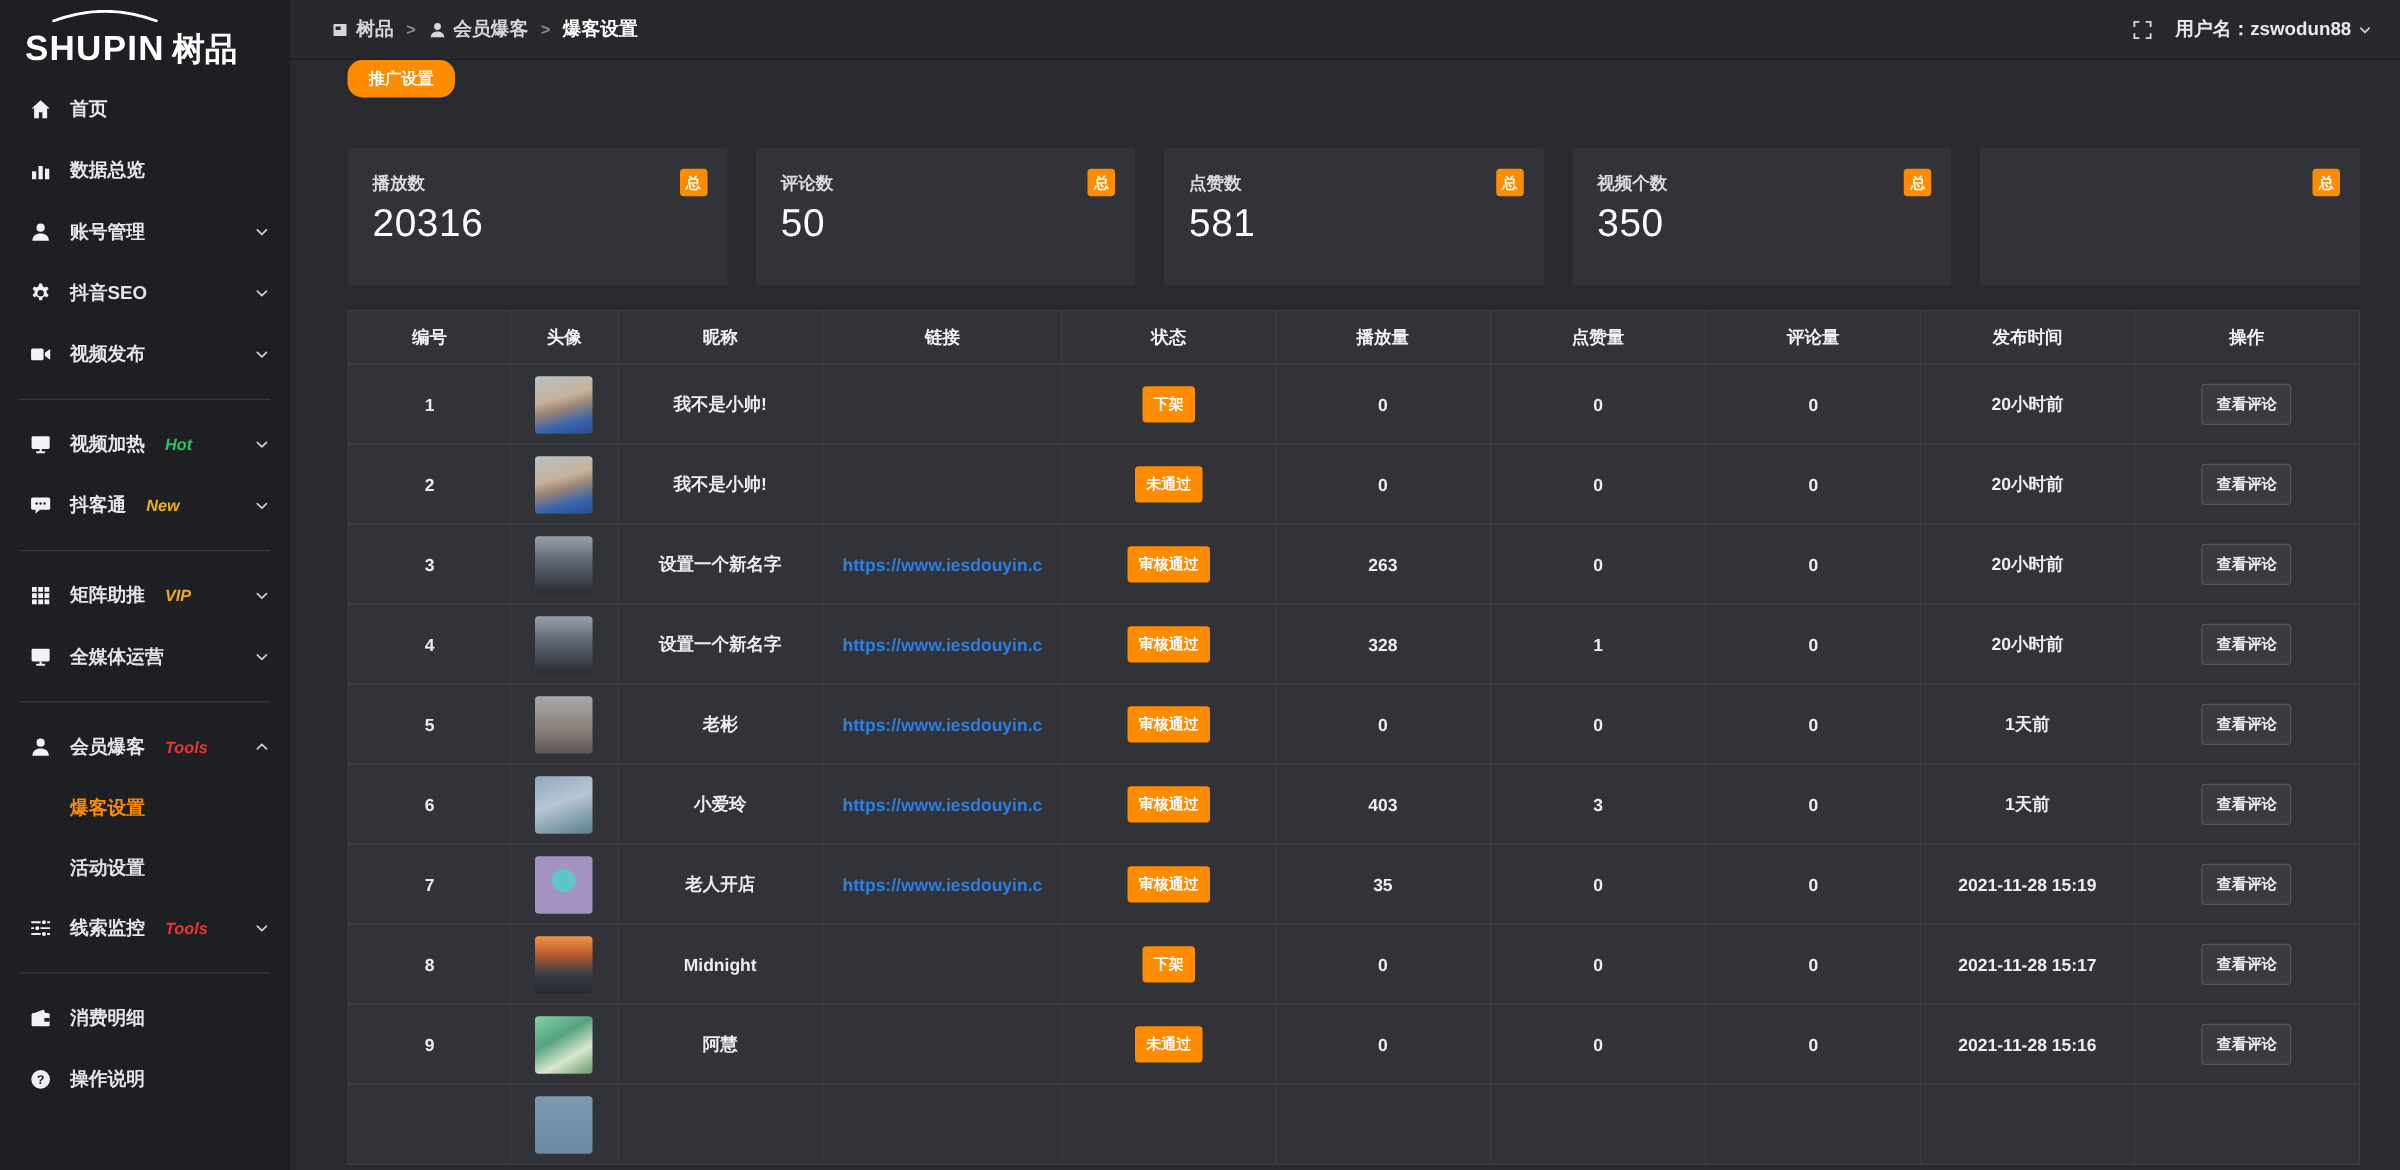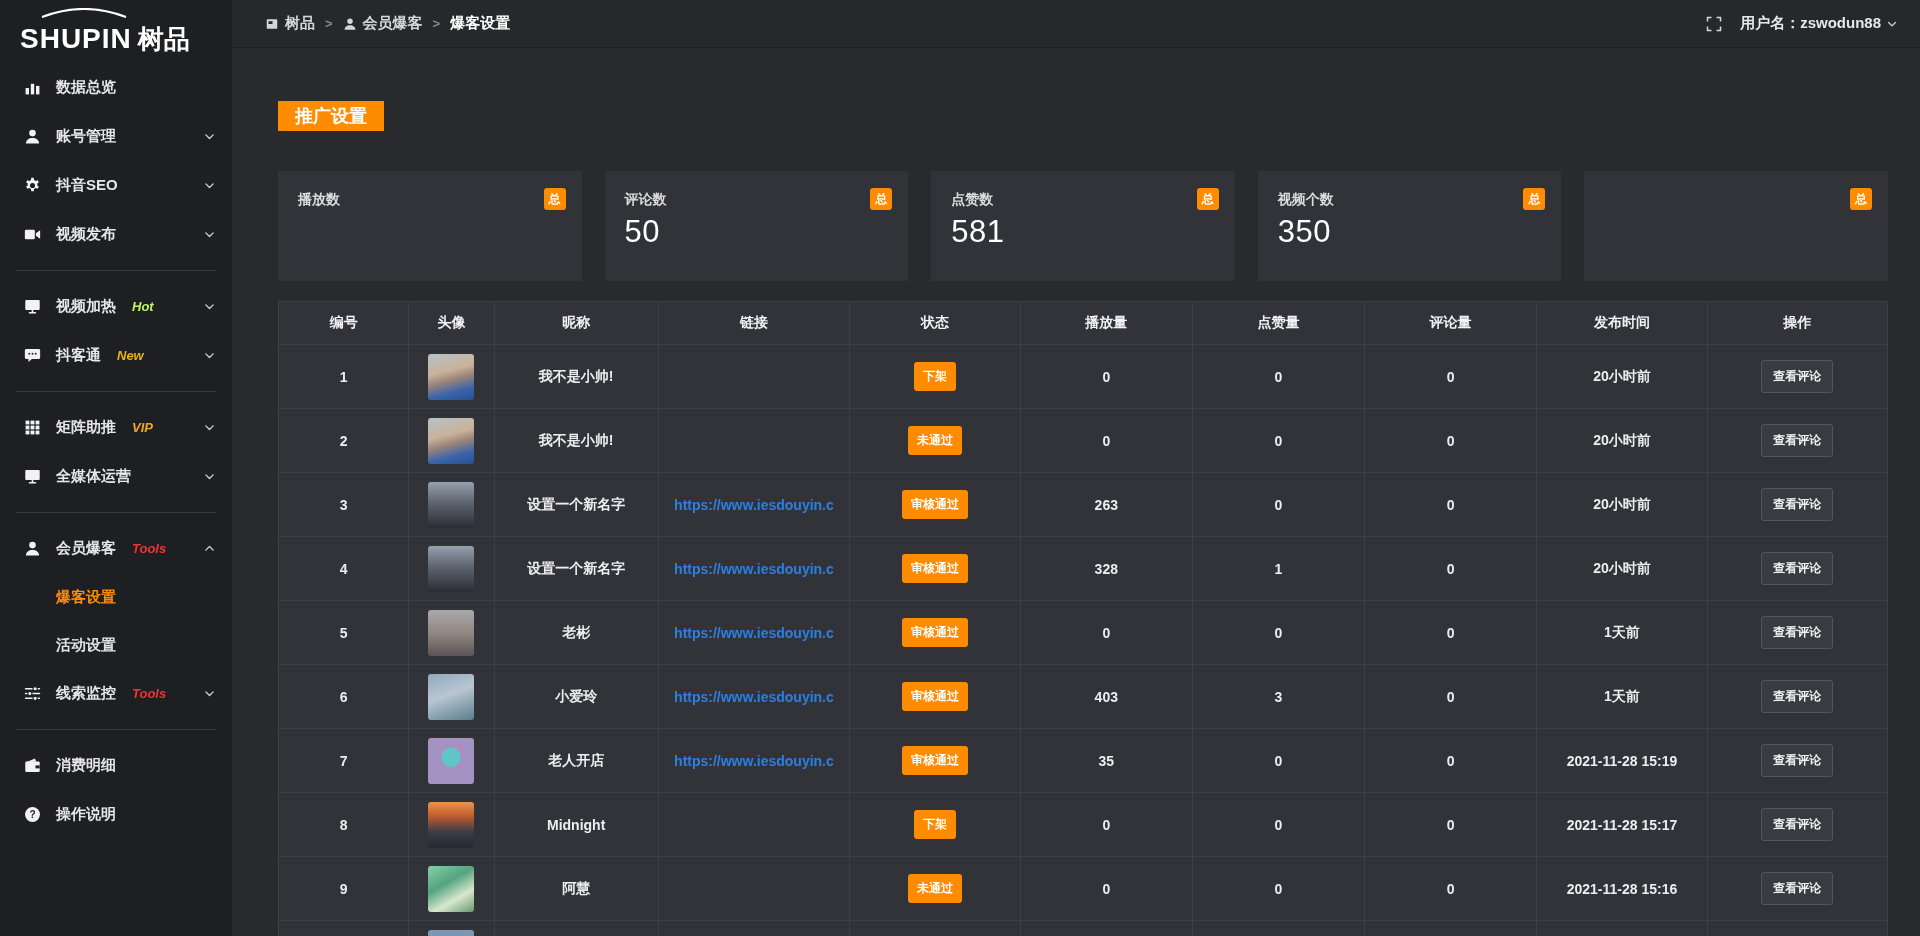--- a/index.html
+++ b/index.html
@@ -38,22 +38,22 @@
   .crumb.current { color:#ffffff; cursor:default; }
   .crumb-sep { color:#8a8a8e; font-size:13px; font-weight:700; }
   .topbar-right { margin-left:auto; display:flex; align-items:center; gap:18px; }
   .fs-icon { display:inline-flex; color:#d8d8da; cursor:pointer; }
   .fs-icon svg { width:16px; height:16px; }
   .username { color:#e8e8ea; font-size:15px; font-weight:600; display:flex; align-items:center; gap:5px; cursor:pointer; }
   .username svg { width:12px; height:12px; color:#cfcfd2; }
 
   .content { flex:1; padding:0 32px 0 46px; overflow:hidden; }
 
-  .promo-btn { margin-top:53px; height:30px; padding:0 17px; background:#fe8b00; color:#fff;
-    border:none; border-radius:0; font-size:18px; font-weight:600; cursor:pointer;
+  .promo-btn { height:30px; padding:0 17px; background:#fe8b00; color:#fff;
+    border:none; border-radius:12px; font-size:13px; font-weight:600; cursor:pointer;
     font-family:inherit; display:inline-flex; align-items:center; }
 
   
   .cards { display:flex; gap:23px; margin-top:40px;align-items:center; }
   .card { flex:1; height:110px; background:#323338; padding:20px 16px 0 20px; position:relative; }
   .card-label { color:#dcdcde; font-size:14px; font-weight:600; }
   .card-value { color:#fff; font-size:31px; margin-top:5px; letter-spacing:0.5px; }
   .card-badge { position:absolute; top:17px; right:16px; width:22px; height:22px; background:#fe8b00;
     color:#fff; font-size:12px; line-height:22px; text-align:center; border-radius:3px; font-weight:600; }
 
@@ -83,20 +83,28 @@
       <svg class="logo-arc" width="92" height="10" viewBox="0 0 92 10">
         <path d="M4 9 Q46 -7 88 9" stroke="#ffffff" stroke-width="2.2" fill="none"></path>
       </svg>
       <span class="logo-en">SHUPIN</span>
       <span class="logo-cn">树品</span>
     </div>
     <nav id="side-nav">
         <div class="nav-item">
           <span class="nicon">
             <svg viewBox="0 0 16 16" fill="currentColor">
+              <path d="M8 1.2 1.2 7.4h1.9v7.2h3.6v-4.4h2.6v4.4h3.6V7.4h1.9z"></path>
+            </svg>
+          </span>
+          <span class="nav-label">首页</span>
+        </div>
+        <div class="nav-item">
+          <span class="nicon">
+            <svg viewBox="0 0 16 16" fill="currentColor">
               <rect x="1.5" y="8.5" width="3.2" height="6"></rect>
               <rect x="6.4" y="4.5" width="3.2" height="10"></rect>
               <rect x="11.3" y="6.5" width="3.2" height="8"></rect>
             </svg>
           </span>
           <span class="nav-label">数据总览</span>
         </div>
         <div class="nav-item">
           <span class="nicon">
             <svg viewBox="0 0 16 16" fill="currentColor">
@@ -141,21 +149,21 @@
         <div class="nav-divider"></div>
         <div class="nav-item">
           <span class="nicon">
             <svg viewBox="0 0 16 16" fill="currentColor">
               <rect x="1.2" y="1.8" width="13.6" height="9.6" rx="1"></rect>
               <rect x="7.2" y="11.4" width="1.6" height="2"></rect>
               <rect x="4.5" y="13.2" width="7" height="1.5" rx="0.7"></rect>
             </svg>
           </span>
           <span class="nav-label">视频加热</span>
-          <span class="nav-tag" style="color: #bef264; text-align: right;">Hot</span>
+          <span class="nav-tag" style="color: #22c55e; text-align: right;">Hot</span>
           <span class="nav-chevron">
             <svg viewBox="0 0 16 16" fill="currentColor">
               <path d="M3.5 6 8 10.5 12.5 6" fill="none" stroke="currentColor" stroke-width="1.7" stroke-linecap="round" stroke-linejoin="round"></path>
             </svg>
           </span>
         </div>
         <div class="nav-item">
           <span class="nicon">
             <svg viewBox="0 0 16 16" fill="currentColor">
               <path d="M2.2 1.8h11.6c.8 0 1.4.6 1.4 1.4v6.6c0 .8-.6 1.4-1.4 1.4H7.4l-3.2 3v-3H2.2c-.8 0-1.4-.6-1.4-1.4V3.2c0-.8.6-1.4 1.4-1.4z"></path>
@@ -315,20 +323,21 @@
             </svg>
         </span>
       </div>
     </header>
 
     <div class="content">
       <button class="promo-btn">推广设置</button>
       <div class="cards" id="cards">
           <div class="card">
             <div class="card-label">播放数</div>
+            <div class="card-value">20316</div>
             <span class="card-badge">总</span>
           </div>
           <div class="card">
             <div class="card-label">评论数</div>
             <div class="card-value">50</div>
             <span class="card-badge">总</span>
           </div>
           <div class="card">
             <div class="card-label">点赞数</div>
             <div class="card-value">581</div>

